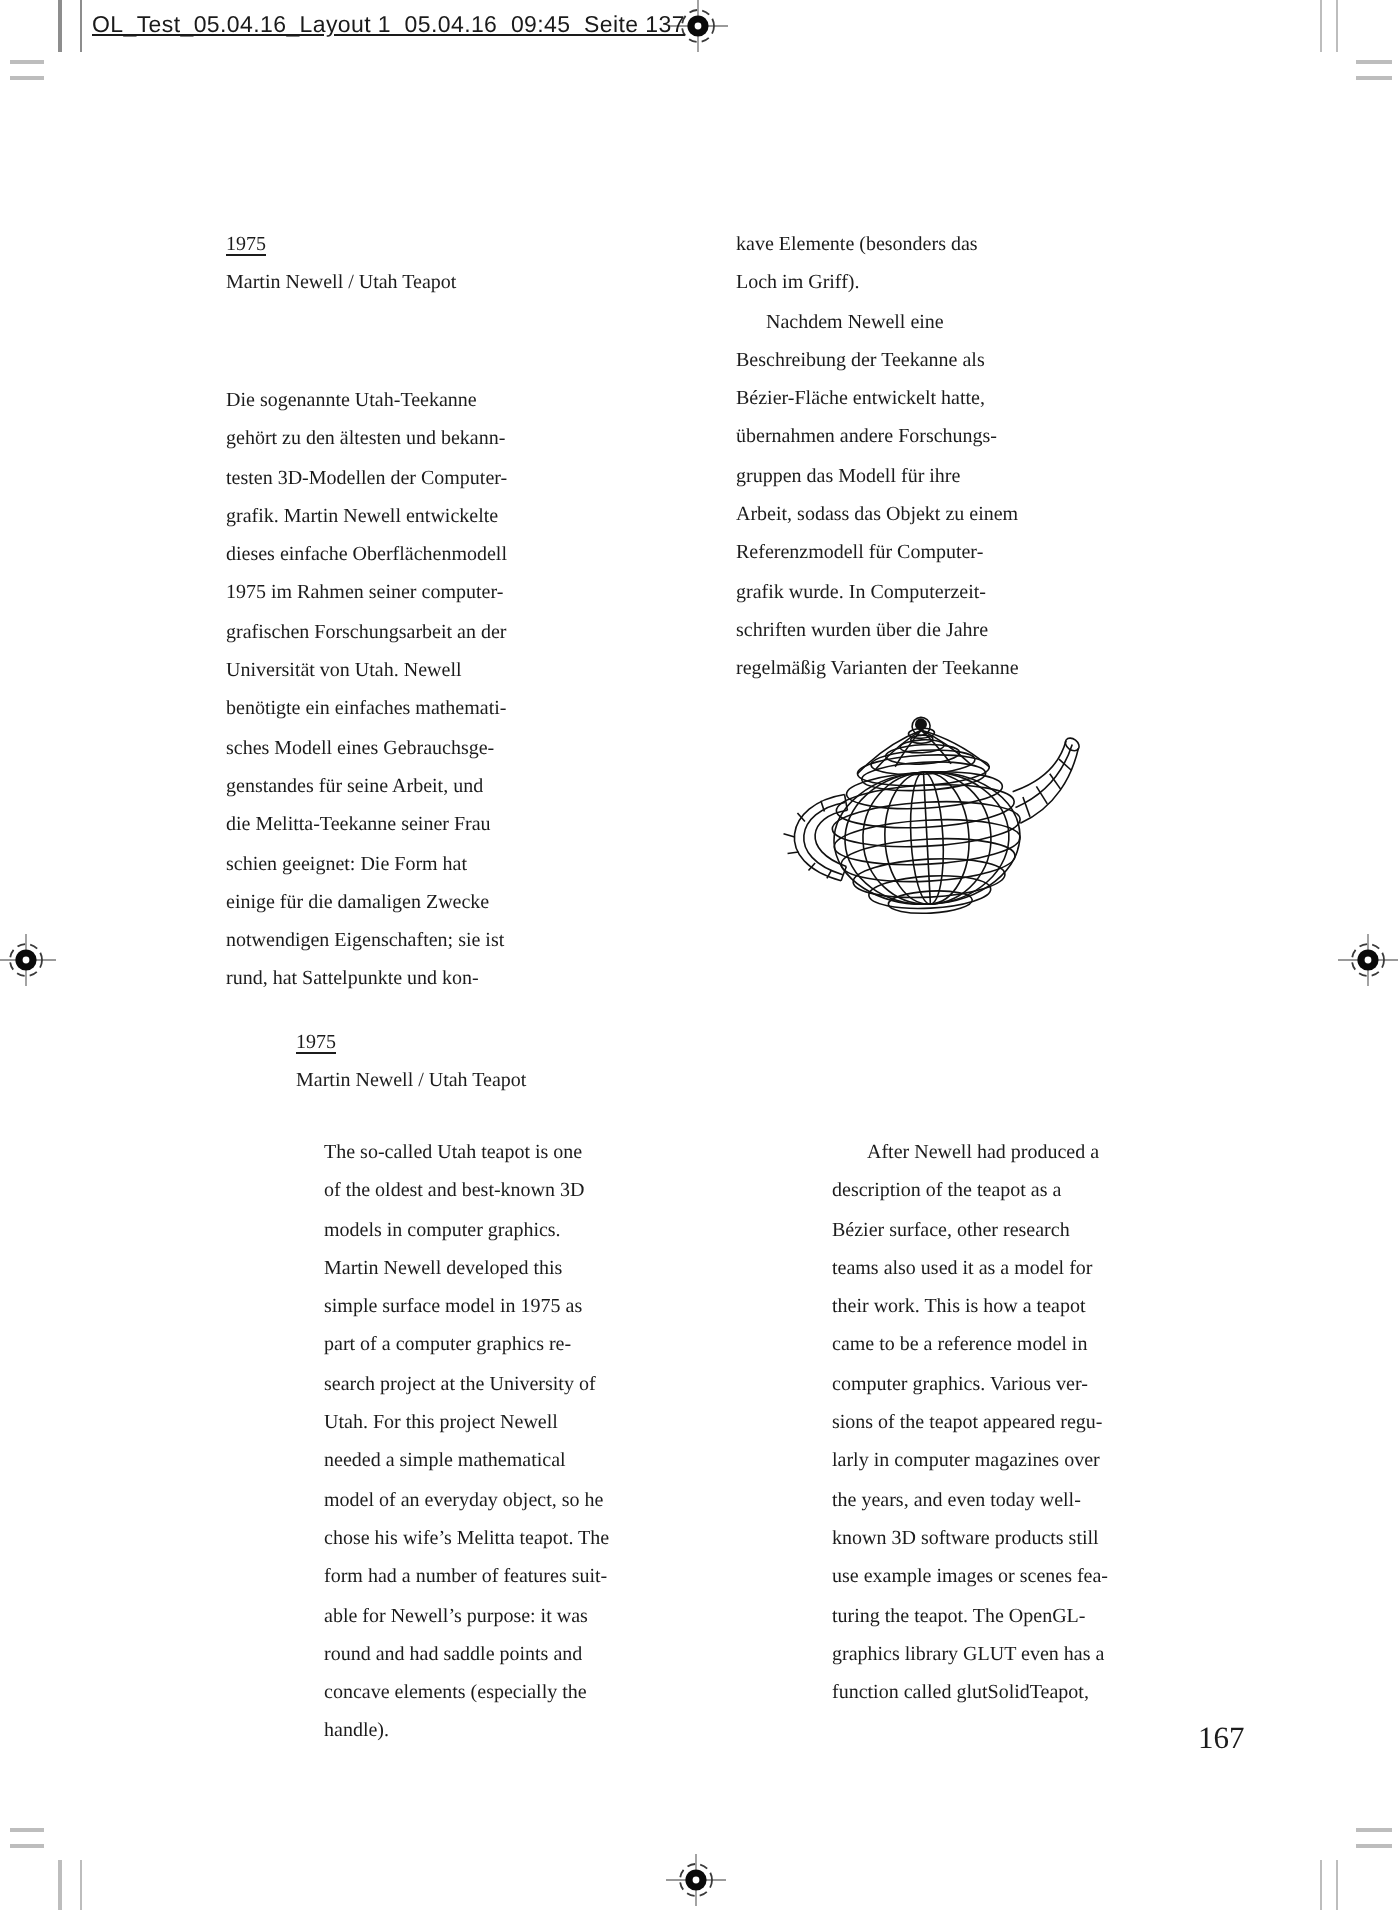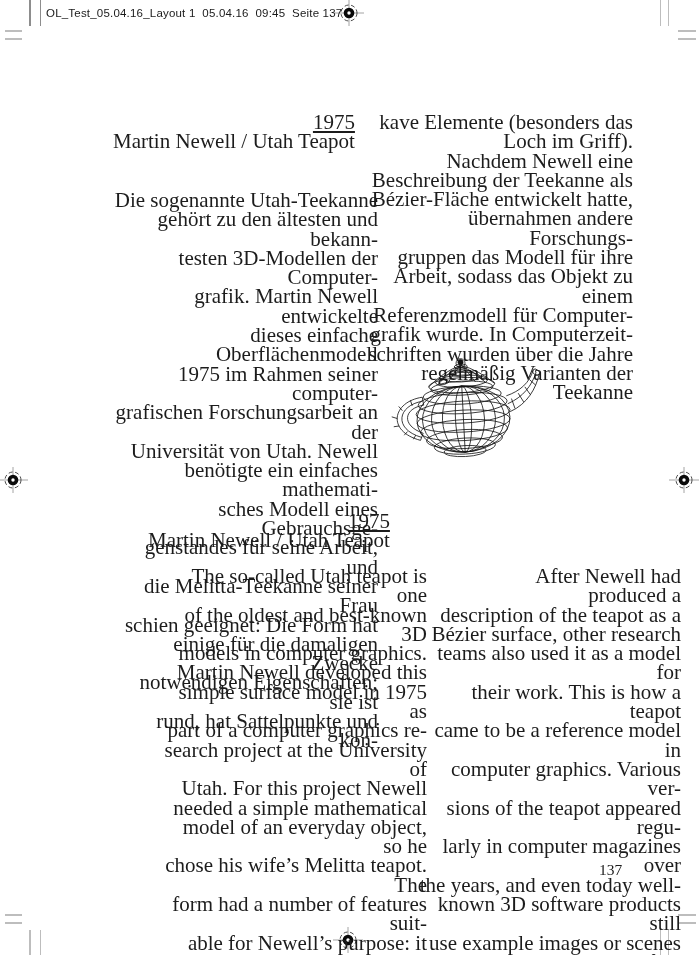--- a/index.html
+++ b/index.html
@@ -15,24 +15,23 @@
   .slug {
     font-family: "Liberation Sans", sans-serif;
     font-size: 11.5px;
     color: #1a1a1a;
     white-space: pre;
     letter-spacing: 0.2px;
   }
   .cm { position: absolute; background: #bdbdbd; }
   .cm.dark { background: #8d8d8d; }
   .heading, .col {
-    font-size: 21px;
+    font-size: 10px;
     line-height: 19.3px;
     color: #1c1c1c;
-    text-align: right;
   }
   .col { white-space: pre-wrap; width: 265px; }
   .u { text-decoration: underline; text-underline-offset: 2px; }
   .pagenum { font-size: 15.5px; color: #1c1c1c; }
   svg { display: block; }
 </style>
 </head>
 <body>
 
 <div>
@@ -82,21 +81,21 @@
   <circle cx="15" cy="13" r="1.7" fill="#ffffff"></circle>
 </svg>
 <svg class="abs" style="left:333px; top:927px;" width="30" height="26" viewBox="0 0 30 26">
   <line x1="0" y1="13" x2="30" y2="13" stroke="#9a9a9a" stroke-width="0.9"></line>
   <line x1="15" y1="0" x2="15" y2="26" stroke="#9a9a9a" stroke-width="0.9"></line>
   <circle cx="15" cy="13" r="8" fill="none" stroke="#3a3a3a" stroke-width="0.9" stroke-dasharray="4 2.6"></circle>
   <circle cx="15" cy="13" r="5.3" fill="#0a0a0a"></circle>
   <circle cx="15" cy="13" r="1.7" fill="#ffffff"></circle>
 </svg>
 
-<div class="abs slug" style="left:46px; top:7px;">OL_Test_05.04.16_Layout 1  05.04.16  09:45  Seite 137</div>
+<div class="abs slug" style="left:46px; top:7px;text-decoration:underline;">OL_Test_05.04.16_Layout 1  05.04.16  09:45  Seite 137</div>
 
 <div class="abs heading" style="left:113px; top:113px;">
   <div><span class="u">1975</span></div>
   <div>Martin Newell / Utah Teapot</div>
 </div>
 <div class="abs col" style="left:113px; top:167px;margin-top:24px;">Die sogenannte Utah-Teekanne
 gehört zu den ältesten und bekann-
 testen 3D-Modellen der Computer-
 grafik. Martin Newell entwickelte
 dieses einfache Oberflächenmodell
@@ -212,13 +211,13 @@
 computer graphics. Various ver-
 sions of the teapot appeared regu-
 larly in computer magazines over
 the years, and even today well-
 known 3D software products still
 use example images or scenes fea-
 turing the teapot. The OpenGL-
 graphics library GLUT even has a
 function called glutSolidTeapot,</div>
 
-<div class="abs pagenum" style="left:599px; top:861px;">137</div>
+<div class="abs pagenum" style="left:599px; top:861px;">167</div>
 
 </body></html>

